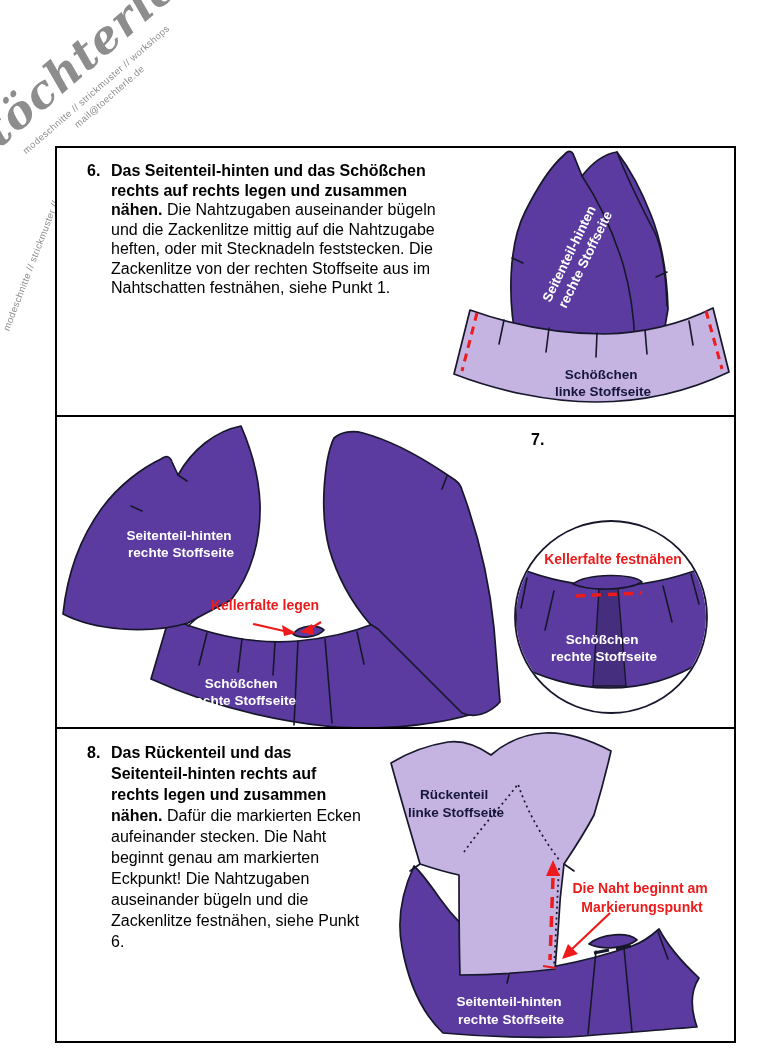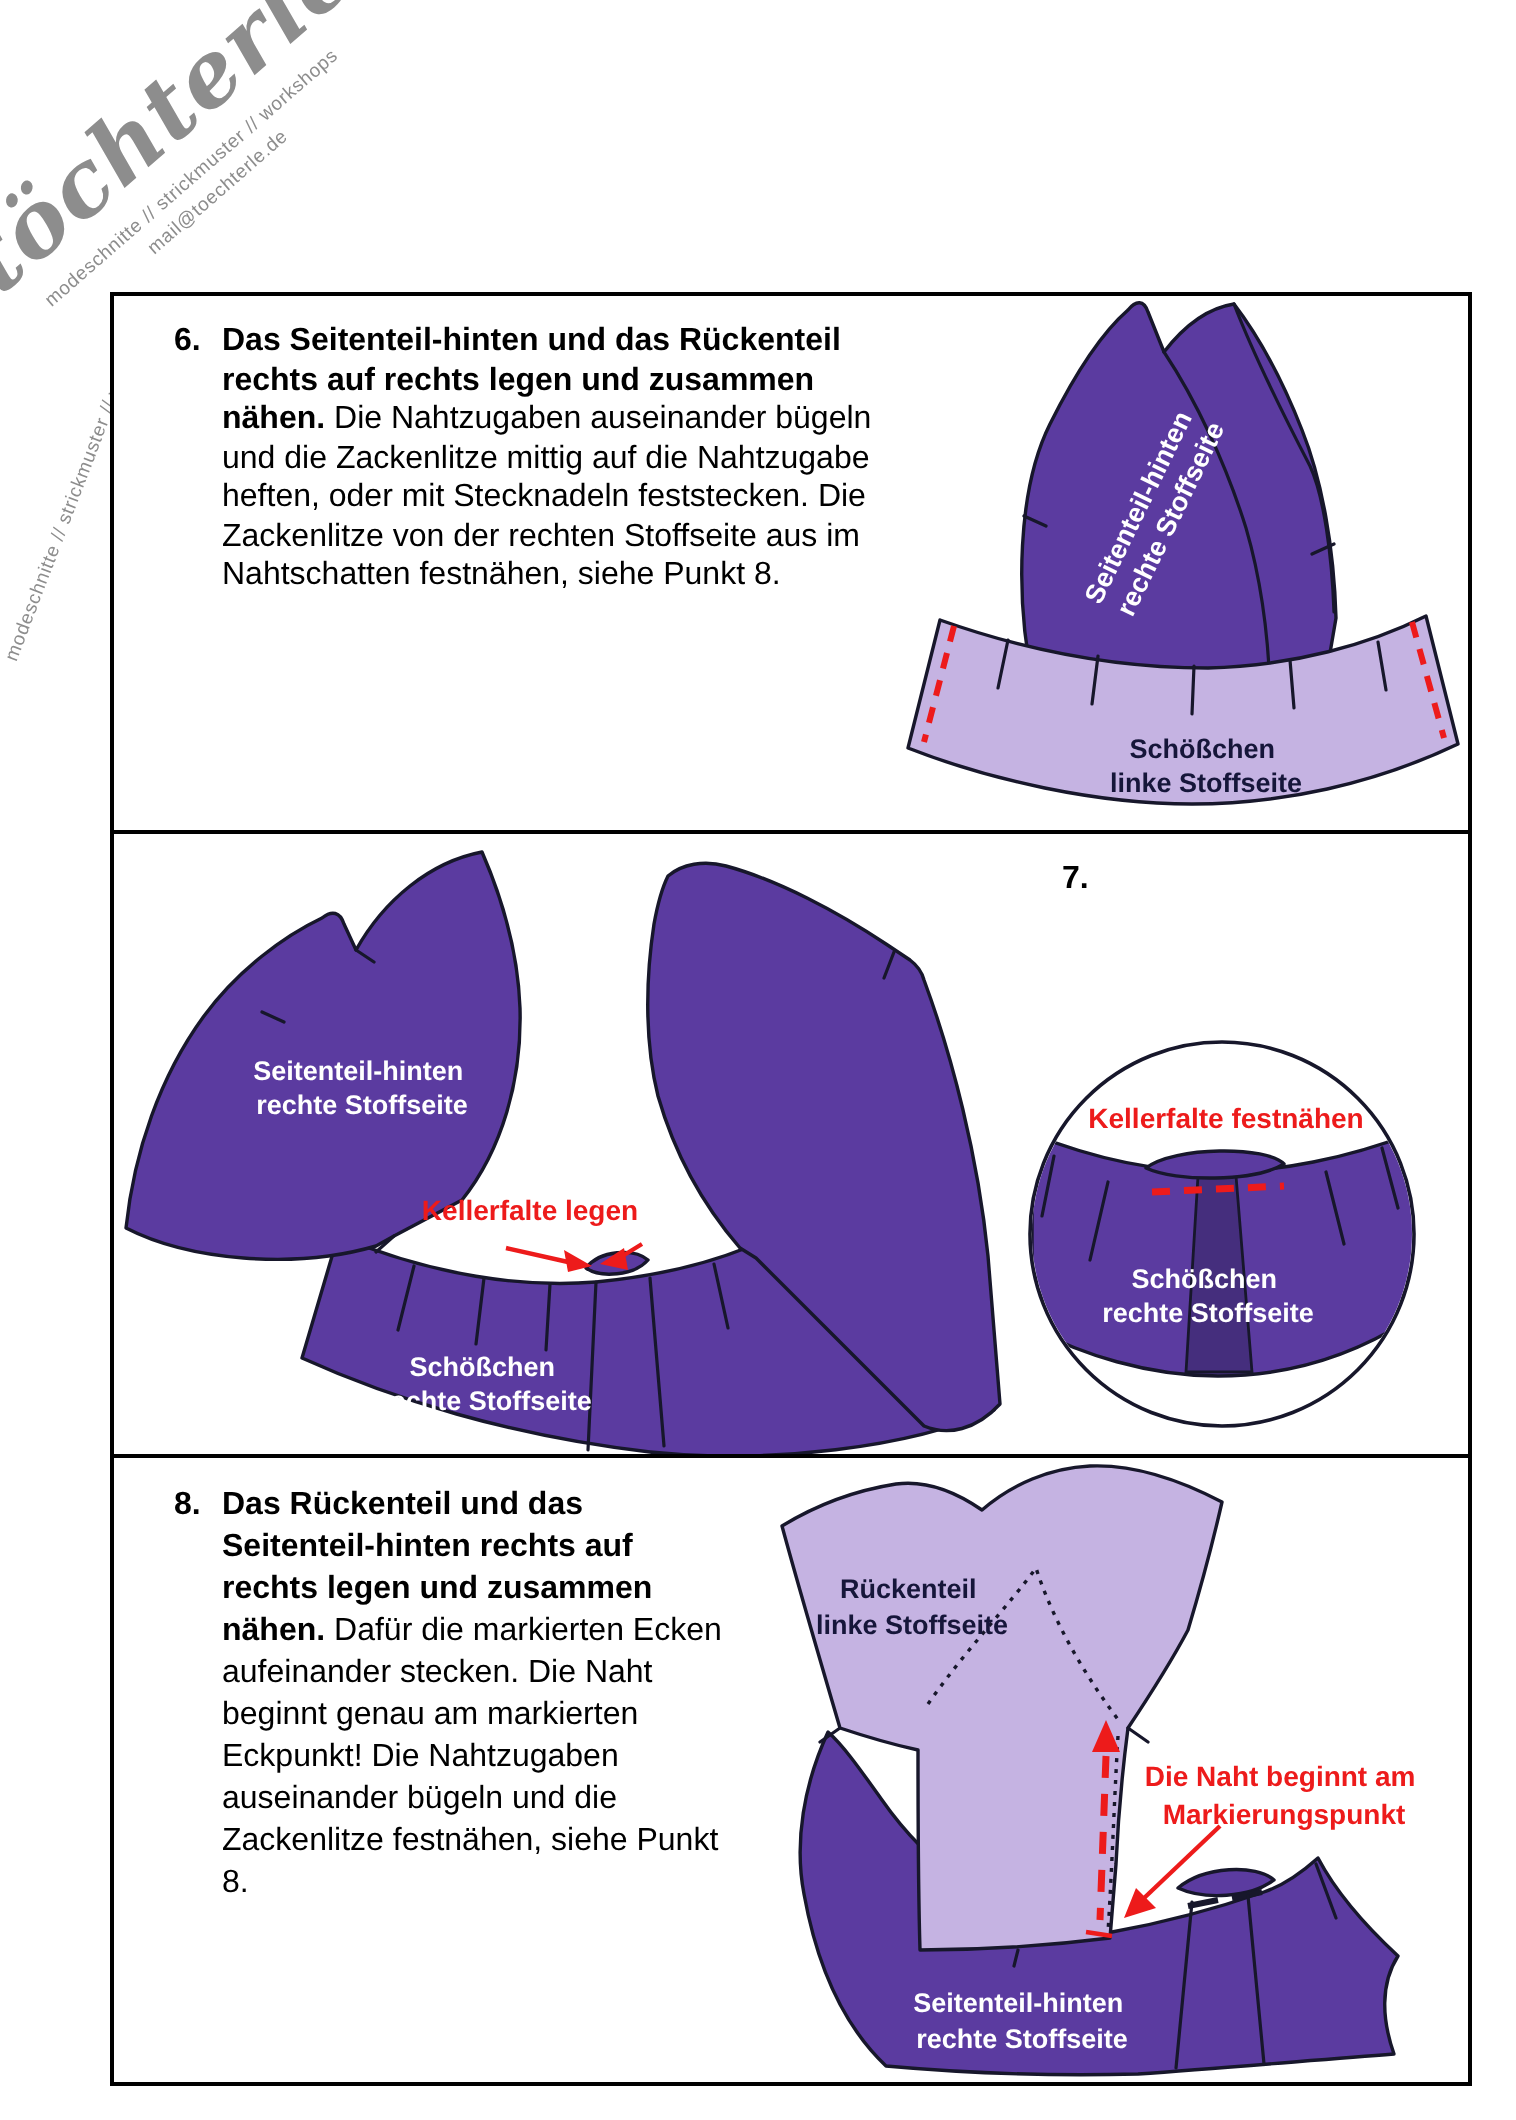--- a/index.html
+++ b/index.html
@@ -94,21 +94,21 @@
         <tspan x="0" dy="0">Seitenteil-hinten</tspan>
         <tspan x="0" dy="17">rechte Stoffseite</tspan>
       </text>
       <text x="546" y="231" text-anchor="middle" class="lblD">
         <tspan x="546" dy="0">Schößchen</tspan>
         <tspan x="546" dy="17">linke Stoffseite</tspan>
       </text>
     </svg>
     <div class="step step6">
       <div class="num">6.</div>
-      <div class="txt"><span class="b">Das Seitenteil-hinten und das Rückenteil rechts auf rechts legen und zusammen nähen.</span> <span>Die Nahtzugaben auseinander bügeln und die Zackenlitze mittig auf die Nahtzugabe heften, oder mit Stecknadeln feststecken. Die Zackenlitze von der rechten Stoffseite aus im Nahtschatten festnähen, siehe Punkt 8.</span></div>
+      <div class="txt"><span class="b">Das Seitenteil-hinten und das Schößchen rechts auf rechts legen und zusammen nähen.</span> <span>Die Nahtzugaben auseinander bügeln und die Zackenlitze mittig auf die Nahtzugabe heften, oder mit Stecknadeln feststecken. Die Zackenlitze von der rechten Stoffseite aus im Nahtschatten festnähen, siehe Punkt 1.</span></div>
     </div>
   </div>
 
   <div class="panel p2">
     <svg viewBox="0 0 677 308">
 
       <path class="dark" d="M112,200 C160,220 205,226 241,223 C272,220 296,214 316,206 L440,287
            C398,306 328,314 268,308 C198,300 138,281 94,261 Z"></path>
 
       <path class="dark" d="M6,196 C10,158 23,120 45,90 C62,67 85,50 104,41 C109,37 113,38 115,44 L121,57
@@ -195,17 +195,17 @@
         <tspan x="585" dy="0">Die Naht beginnt am</tspan>
         <tspan x="585" dy="19">Markierungspunkt</tspan>
       </text>
       <text x="454" y="276" text-anchor="middle" class="lblW">
         <tspan x="454" dy="0">Seitenteil-hinten</tspan>
         <tspan x="454" dy="18">rechte Stoffseite</tspan>
       </text>
     </svg>
     <div class="step step8">
       <div class="num">8.</div>
-      <div class="txt"><span class="b">Das Rückenteil und das Seitenteil-hinten rechts auf rechts legen und zusammen nähen.</span> <span>Dafür die markierten Ecken aufeinander stecken. Die Naht beginnt genau am markierten Eckpunkt! Die Nahtzugaben auseinander bügeln und die Zackenlitze festnähen, siehe Punkt 8.</span></div>
+      <div class="txt"><span class="b">Das Rückenteil und das Seitenteil-hinten rechts auf rechts legen und zusammen nähen.</span> <span>Dafür die markierten Ecken aufeinander stecken. Die Naht beginnt genau am markierten Eckpunkt! Die Nahtzugaben auseinander bügeln und die Zackenlitze festnähen, siehe Punkt 6.</span></div>
     </div>
   </div>
 
 </div>
 
 </body></html>

